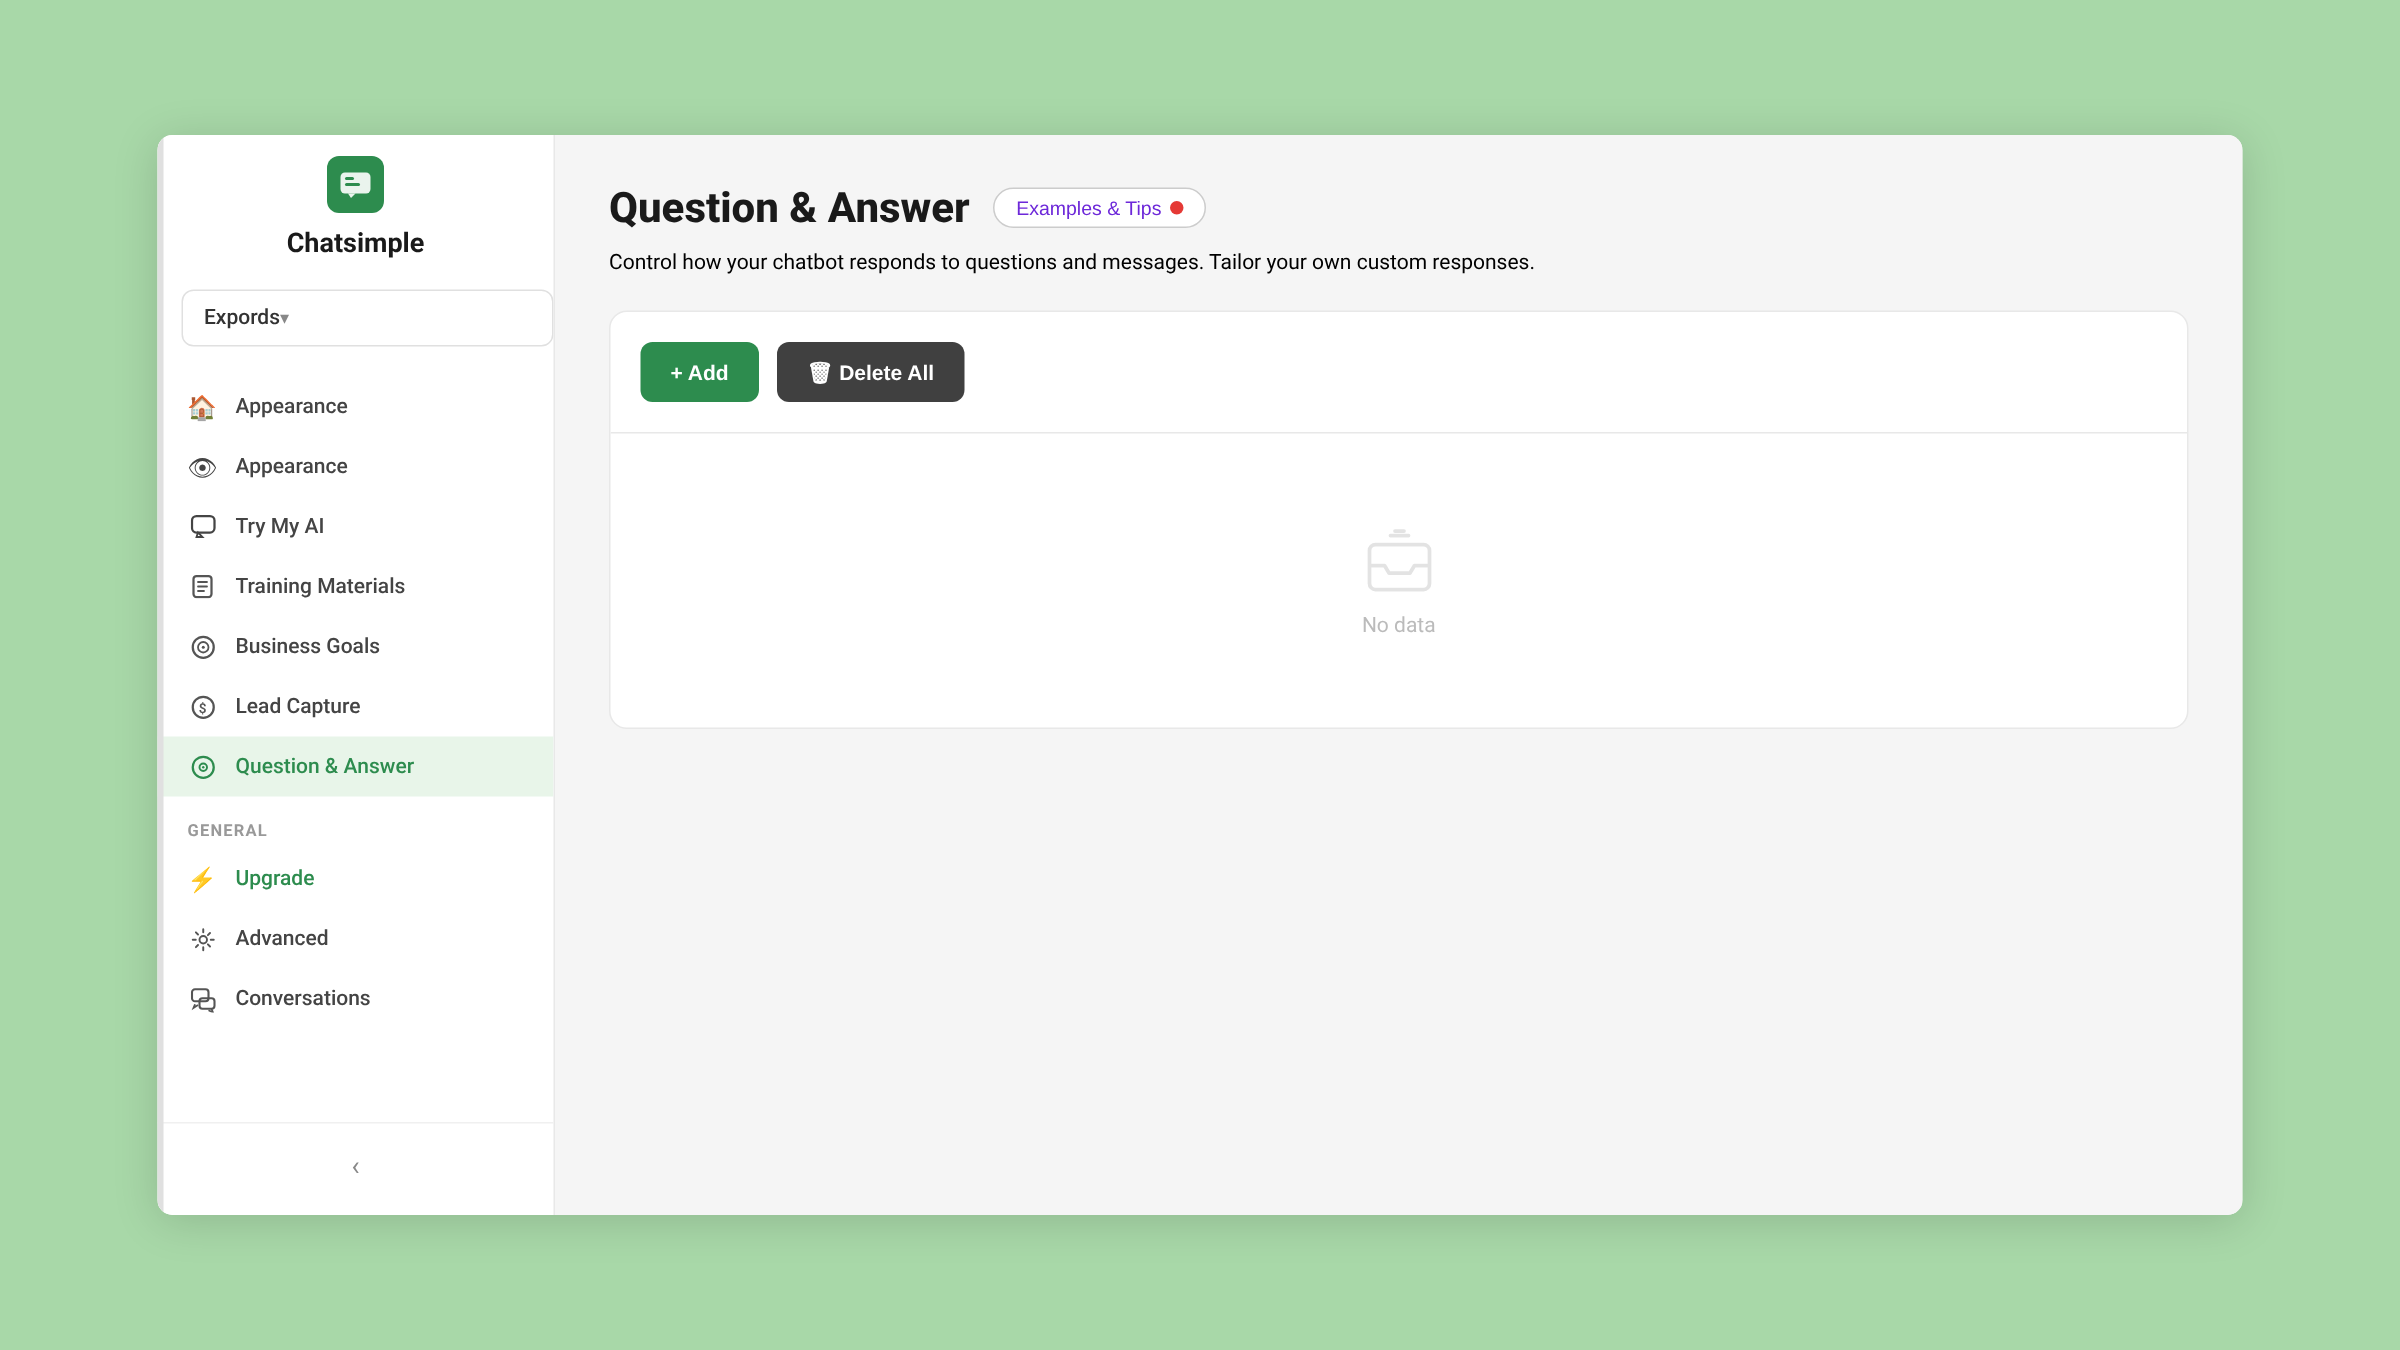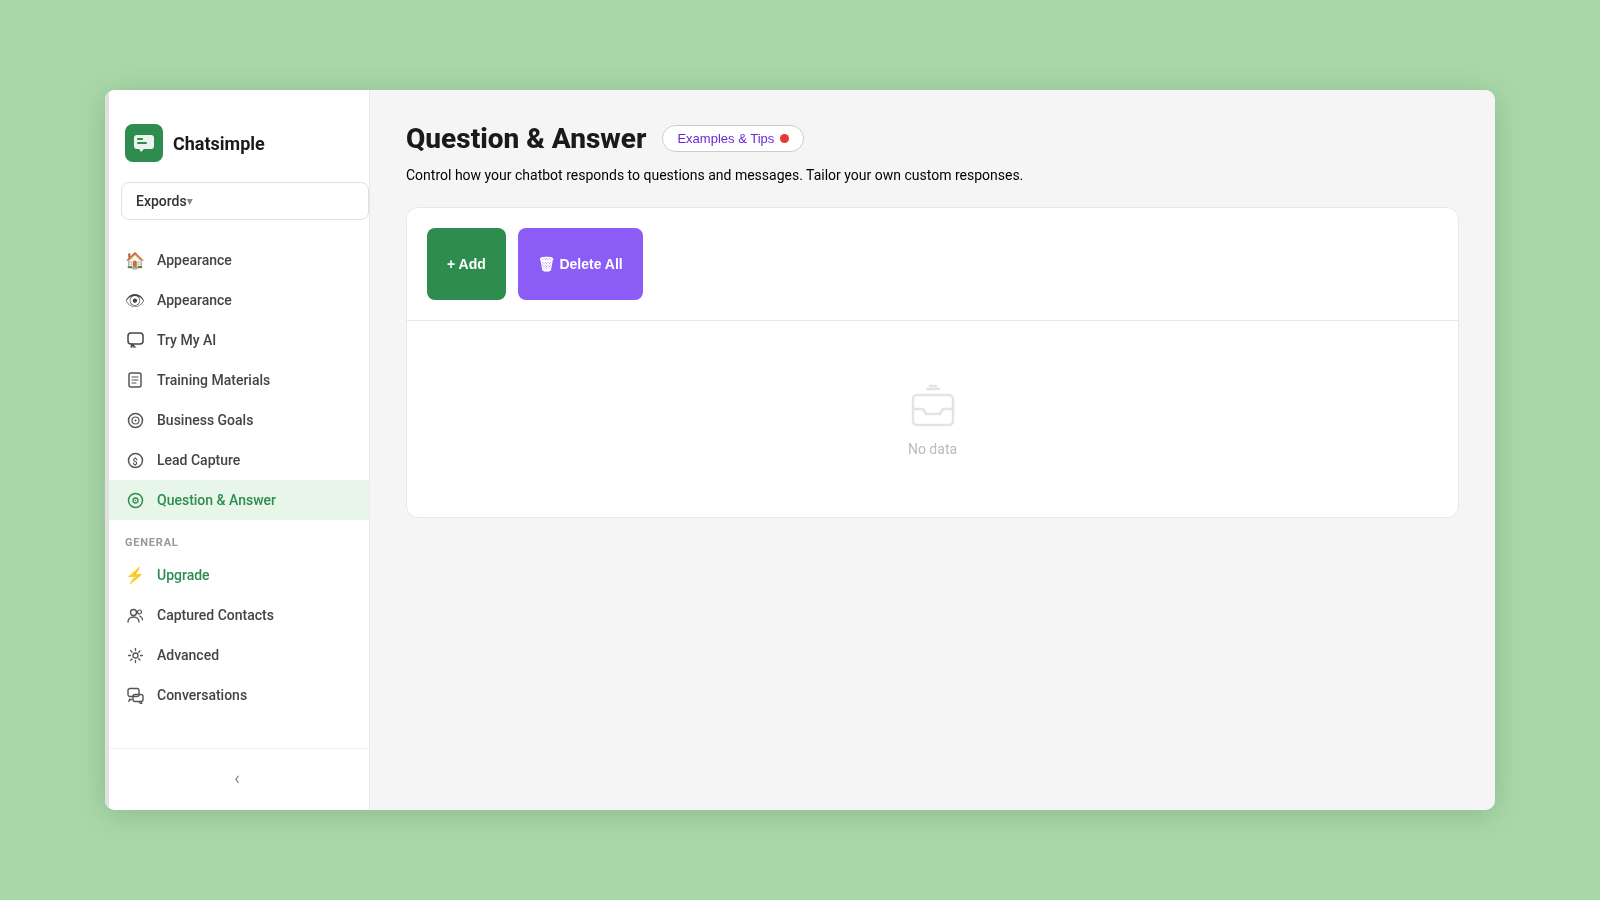--- a/index.html
+++ b/index.html
@@ -44,21 +44,22 @@
       display: flex;
       flex-direction: column;
       padding: 0;
       overflow-y: auto;
     }
 
     .sidebar-logo {
       display: flex;
       align-items: center;
       gap: 10px;
-      padding: 34px 20px 20px 20px;
+      padding: 14px 20px 20px 20px;
+      flex-direction: column;
     }
 
     .logo-icon {
       width: 38px;
       height: 38px;
       background: #2d8c4e;
       border-radius: 8px;
       display: flex;
       align-items: center;
       justify-content: center;
@@ -214,31 +215,31 @@
     }
 
     .btn-add {
       display: flex;
       align-items: center;
       gap: 7px;
       background: #2d8c4e;
       color: white;
       border: none;
       border-radius: 8px;
-      padding: 28px 20px;
+      padding: 12px 20px;
       font-size: 14px;
       font-weight: 600;
       cursor: pointer;
     }
 
     .btn-delete-all {
       display: flex;
       align-items: center;
       gap: 7px;
-      background: #8b5cf6;
+      background: #404040;
       color: white;
       border: none;
       border-radius: 8px;
       padding: 10px 20px;
       font-size: 14px;
       font-weight: 600;
       cursor: pointer;
     }
 
     .table-wrapper {
@@ -402,31 +403,20 @@
       <span>Question &amp; Answer</span>
     </div>
 
     <div class="sidebar-section-label">GENERAL</div>
 
     <div class="sidebar-nav-item upgrade-item">
       <span class="nav-icon upgrade-lightning">⚡</span>
       <span>Upgrade</span>
     </div>
 
-    <div class="sidebar-nav-item">
-      <span class="nav-icon">
-        <svg width="17" height="17" viewBox="0 0 17 17" fill="none">
-          <circle cx="6.5" cy="5.5" r="3" stroke="#555" stroke-width="1.4" fill="none"></circle>
-          <path d="M1 15c0-3 2.5-5 5.5-5s5.5 2 5.5 5" stroke="#555" stroke-width="1.4" fill="none" stroke-linecap="round"></path>
-          <circle cx="12.5" cy="5" r="2" stroke="#555" stroke-width="1.2" fill="none"></circle>
-          <path d="M15.5 13c0-2-1.3-3.5-3-4" stroke="#555" stroke-width="1.2" stroke-linecap="round" fill="none"></path>
-        </svg>
-      </span>
-      <span>Captured Contacts</span>
-    </div>
 
     <div class="sidebar-nav-item">
       <span class="nav-icon">
         <svg width="17" height="17" viewBox="0 0 17 17" fill="none">
           <circle cx="8.5" cy="8.5" r="2.5" stroke="#555" stroke-width="1.3" fill="none"></circle>
           <path d="M8.5 1.5v2M8.5 13.5v2M1.5 8.5h2M13.5 8.5h2M3.6 3.6l1.4 1.4M11.6 11.6l1.4 1.4M3.6 13.4l1.4-1.4M11.6 5.4l1.4-1.4" stroke="#555" stroke-width="1.3" stroke-linecap="round"></path>
         </svg>
       </span>
       <span>Advanced</span>
     </div>

